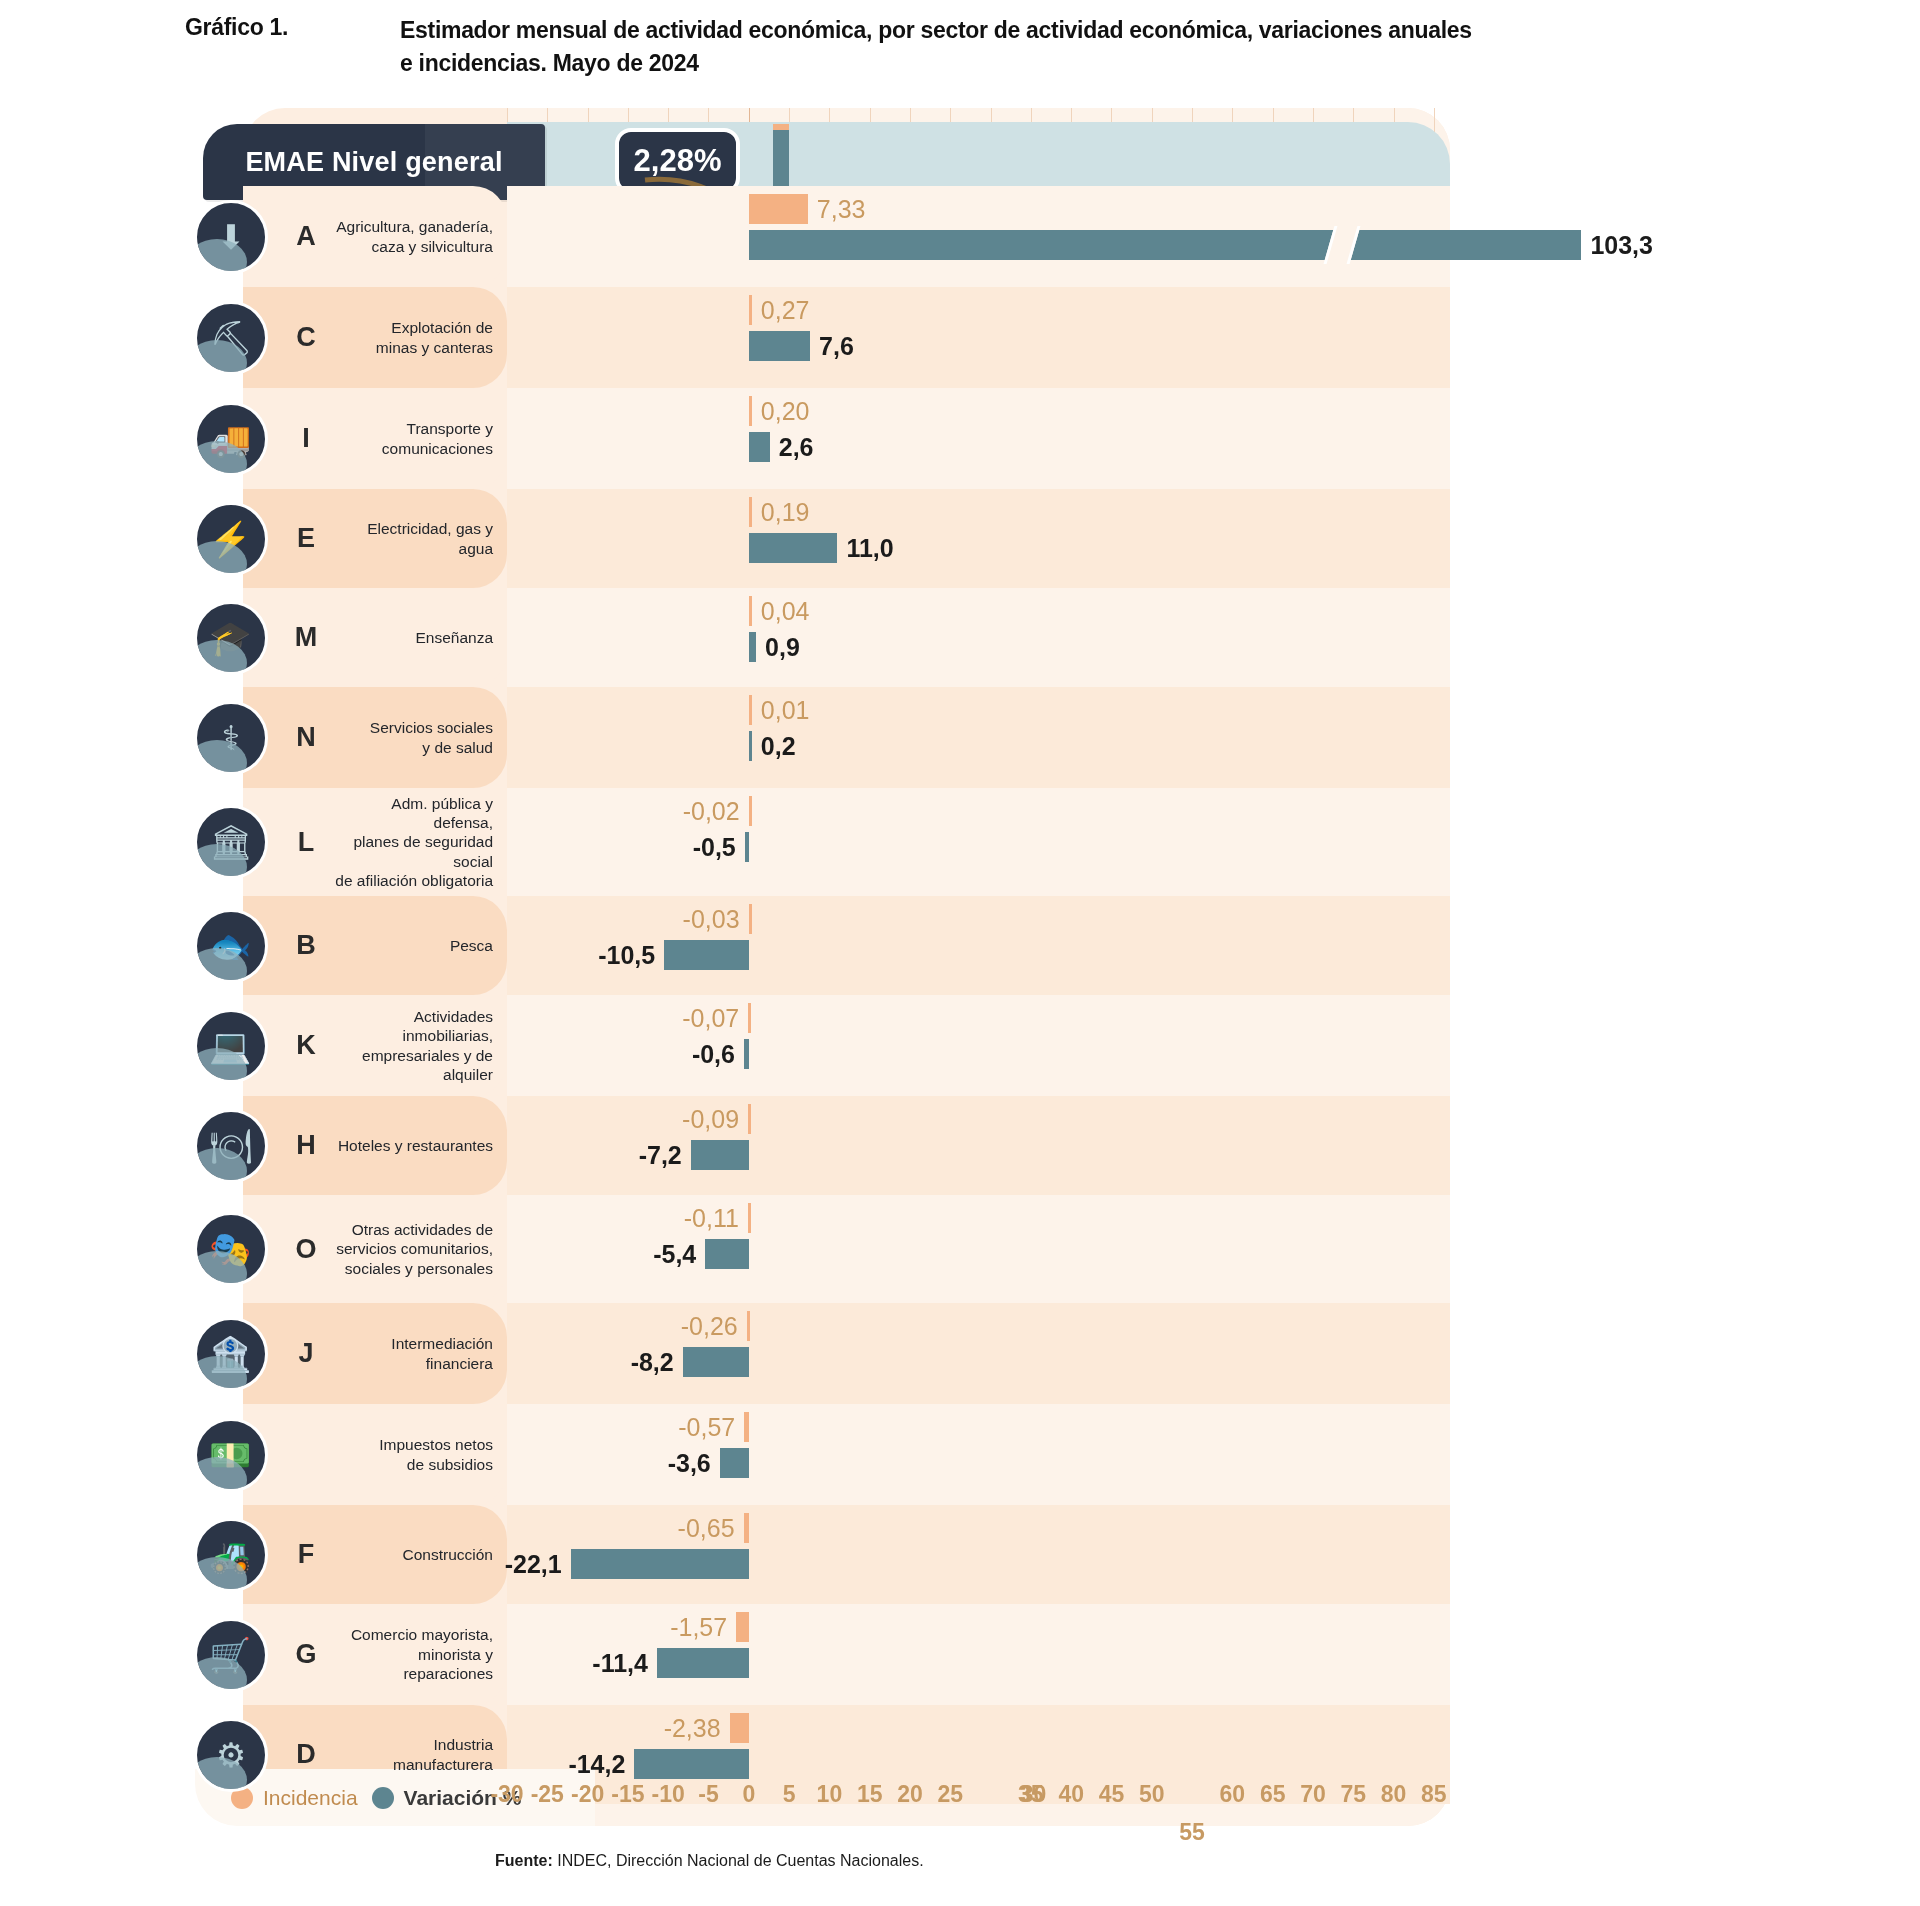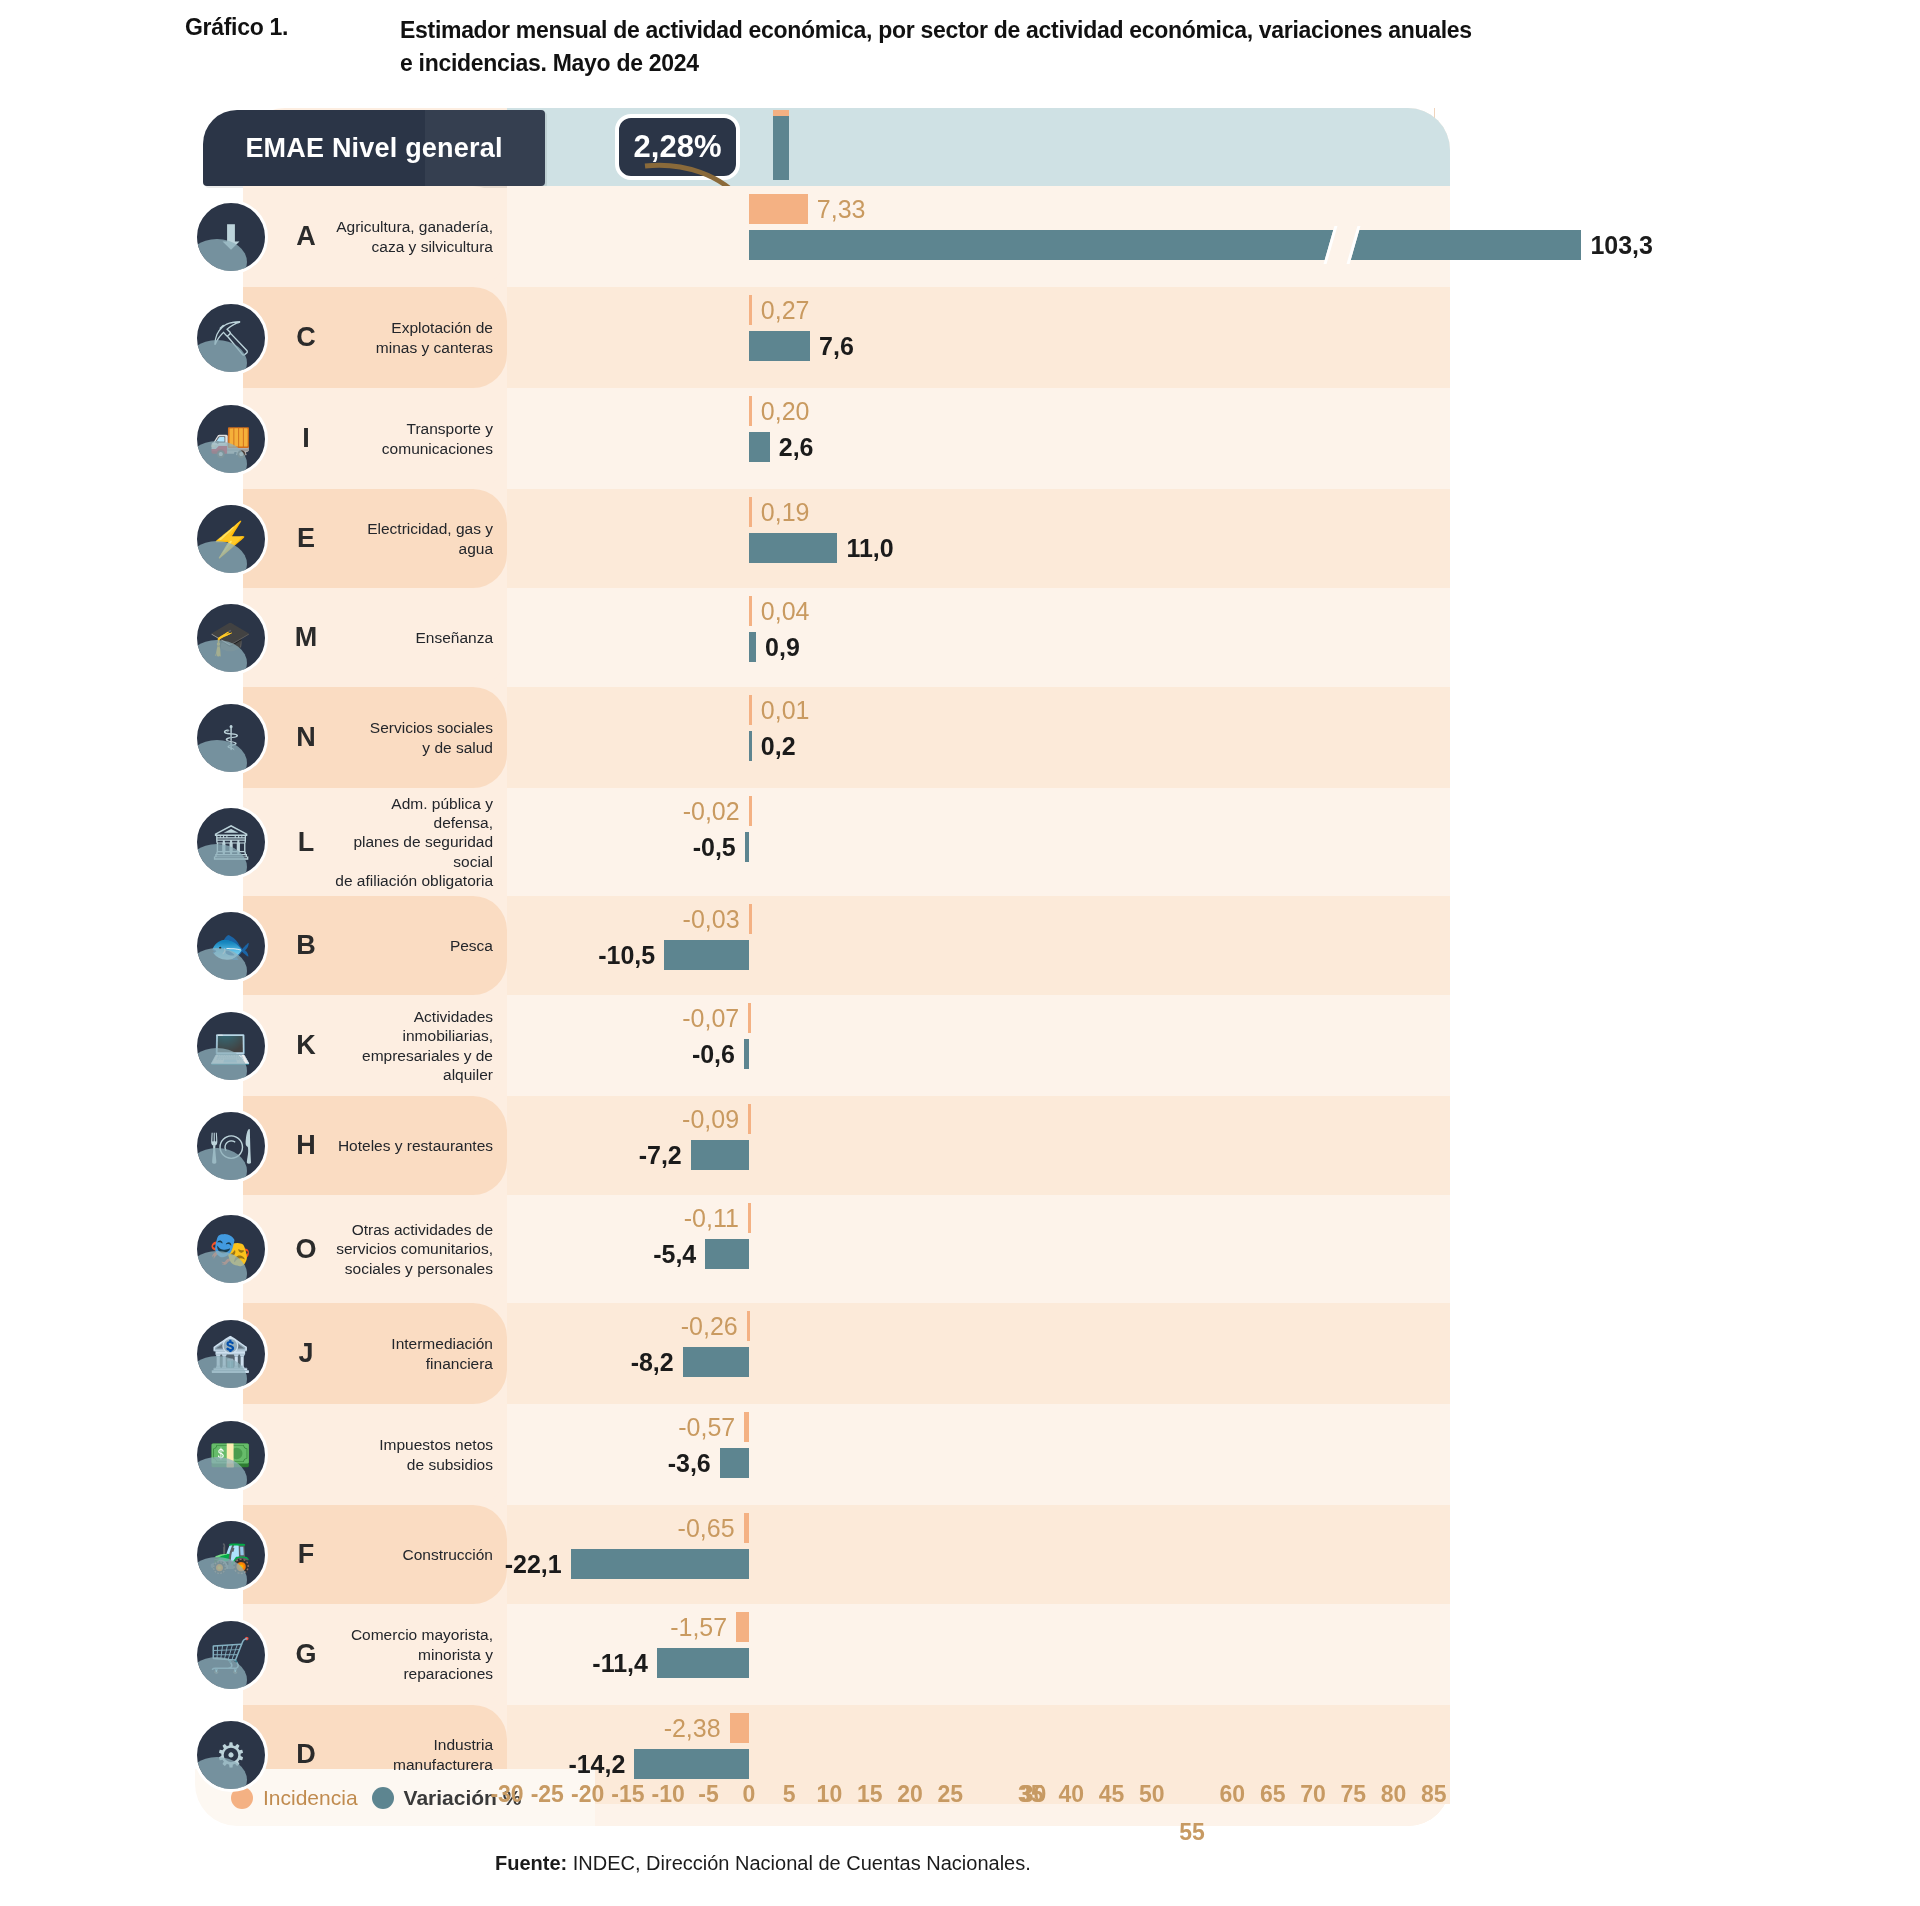--- a/index.html
+++ b/index.html
@@ -47,21 +47,21 @@
   }
   .gridlines { position: absolute; inset: 0; }
   .gridline {
     position: absolute; top: 0; bottom: 0; width: 1px;
     background: #f0d4bc;
   }
   .gridline.zero { background: #e2b694; width: 1px; }
 
   
   .header-row {
-    position: absolute; left: 0; top: 0; width: 1265px; height: 56px;
+    position: absolute; left: 0; top: 14px; width: 1265px; height: 56px;
   }
   .header-band {
     position: absolute; left: 322px; top: 0; width: 943px; height: 78px;
     background: #cfe1e4; border-radius: 0 42px 0 0;
   }
   .header-pill {
     position: absolute; left: 18px; top: 2px; width: 342px; height: 76px;
     background: #2b3547;
     border-radius: 34px 4px 4px 4px;
     display: flex; align-items: center; justify-content: center;
@@ -173,21 +173,21 @@
   .legend-text { font-size: 21px; font-weight: bold; color: #3a3a3a; }
   .legend-text.inc { color: #c08b4f; font-weight: normal; }
   .axis { position: absolute; left: 322px; top: 0; width: 943px; height: 57px; }
   .axis-tick {
     position: absolute; top: 12px; transform: translateX(-50%);
     font-size: 23px; color: #c79a63; font-weight: bold; white-space: nowrap;
   }
 
   .source {
     position: absolute; left: 495px; top: 1852px;
-    font-size: 20px; color: #1b1b1b;
+    font-size: 16px; color: #1b1b1b;
   }
   .source b { font-weight: bold; }
 </style>
 </head>
 <body>
 
 <div class="page">
 
   <div class="title-block">
     <div class="title-label">Gráfico 1.</div>

